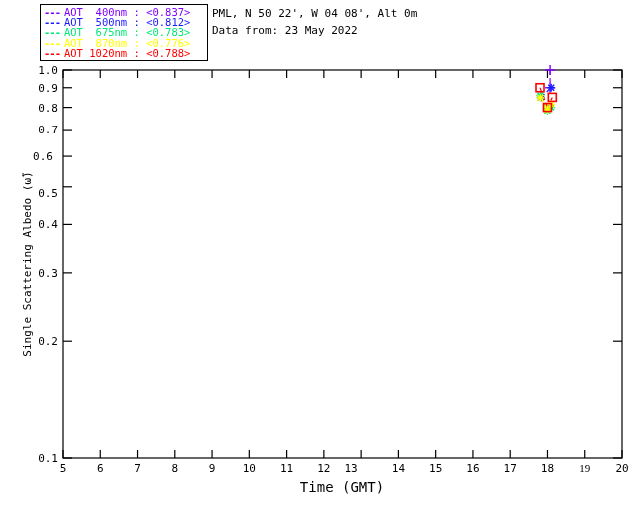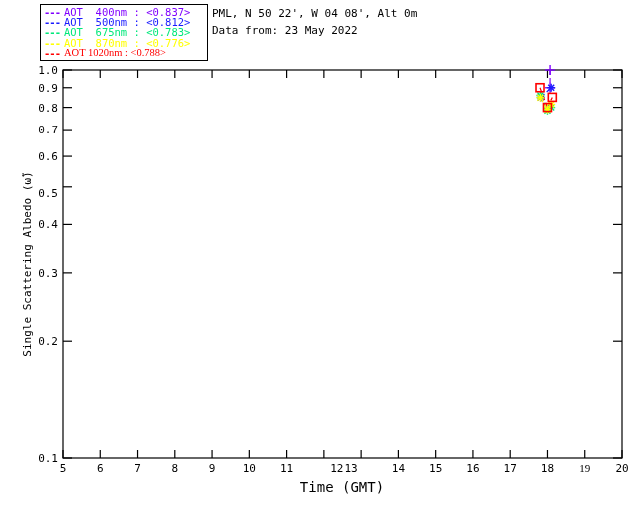--- a/index.html
+++ b/index.html
@@ -157,52 +157,52 @@
       <g>
         <rect x="548.3113333333333" y="93.38545682285442" width="8" height="8" fill="none" stroke="#FF0000" stroke-width="1.6"></rect>
       </g>
     </svg>
 
   <div class="legend" id="legend-box">
       <div class="legend-row"><span class="legend-dash" style="color: rgb(127, 0, 255);">---</span><span style="color: rgb(127, 0, 255);">AOT  400nm : &lt;0.837&gt;</span></div>
       <div class="legend-row"><span class="legend-dash" style="color: rgb(26, 26, 255);">---</span><span style="color: rgb(26, 26, 255);">AOT  500nm : &lt;0.812&gt;</span></div>
       <div class="legend-row"><span class="legend-dash" style="color: rgb(0, 232, 122);">---</span><span style="color: rgb(0, 232, 122);">AOT  675nm : &lt;0.783&gt;</span></div>
       <div class="legend-row"><span class="legend-dash" style="color: rgb(255, 255, 0);">---</span><span style="color: rgb(255, 255, 0);">AOT  870nm : &lt;0.776&gt;</span></div>
-      <div class="legend-row"><span class="legend-dash" style="color: rgb(255, 0, 0);">---</span><span style="color: rgb(255, 0, 0); font-family: Liberation Serif, serif;">AOT 1020nm : &lt;0.788&gt;</span></div>
+      <div class="legend-row"><span class="legend-dash" style="color: rgb(255, 0, 0);">---</span><span style="color: rgb(255, 0, 0);">AOT 1020nm : &lt;0.788&gt;</span></div>
     </div>
 
   <div class="hdr-line l1">PML, N 50 22', W 04 08', Alt 0m</div>
   <div class="hdr-line l2">Data from: 23 May 2022</div>
 
   <div class="xaxis-title">Time (GMT)</div>
   <div class="yaxis-title">Single Scattering Albedo (ω̃)</div>
 
   <div id="xtick-labels">
       <div class="xtick-label" style="left: 63px;">5</div>
       <div class="xtick-label" style="left: 100.267px;">6</div>
       <div class="xtick-label" style="left: 137.533px;">7</div>
       <div class="xtick-label" style="left: 174.8px;">8</div>
       <div class="xtick-label" style="left: 212.067px;">9</div>
       <div class="xtick-label" style="left: 249.333px;">10</div>
       <div class="xtick-label" style="left: 286.6px;">11</div>
-      <div class="xtick-label" style="left: 323.867px; margin-left: 13px;">12</div>
+      <div class="xtick-label" style="left: 323.867px;">12</div>
       <div class="xtick-label" style="left: 351px;">13</div>
       <div class="xtick-label" style="left: 398.4px;">14</div>
       <div class="xtick-label" style="left: 435.667px;">15</div>
       <div class="xtick-label" style="left: 472.933px;">16</div>
       <div class="xtick-label" style="left: 510.2px;">17</div>
       <div class="xtick-label" style="left: 547.467px;">18</div>
       <div class="xtick-label" style="left: 584.733px; font-family: Liberation Serif, serif;">19</div>
       <div class="xtick-label" style="left: 622px;">20</div>
     </div>
   <div id="ytick-labels">
       <div class="ytick-label" style="top: 70px;">1.0</div>
       <div class="ytick-label" style="top: 87.7539px;">0.9</div>
       <div class="ytick-label" style="top: 107.601px;">0.8</div>
       <div class="ytick-label" style="top: 130.102px; font-family: Liberation Mono, monospace;">0.7</div>
-      <div class="ytick-label" style="top: 156.077px;">0.6</div>
+      <div class="ytick-label" style="top: 156.077px; text-align: center;">0.6</div>
       <div class="ytick-label" style="top: 193px;">0.5</div>
       <div class="ytick-label" style="top: 224.401px;">0.4</div>
       <div class="ytick-label" style="top: 272.877px;">0.3</div>
       <div class="ytick-label" style="top: 341.2px;">0.2</div>
       <div class="ytick-label" style="top: 458px;">0.1</div>
     </div>
 </div>
 
 </body></html>

